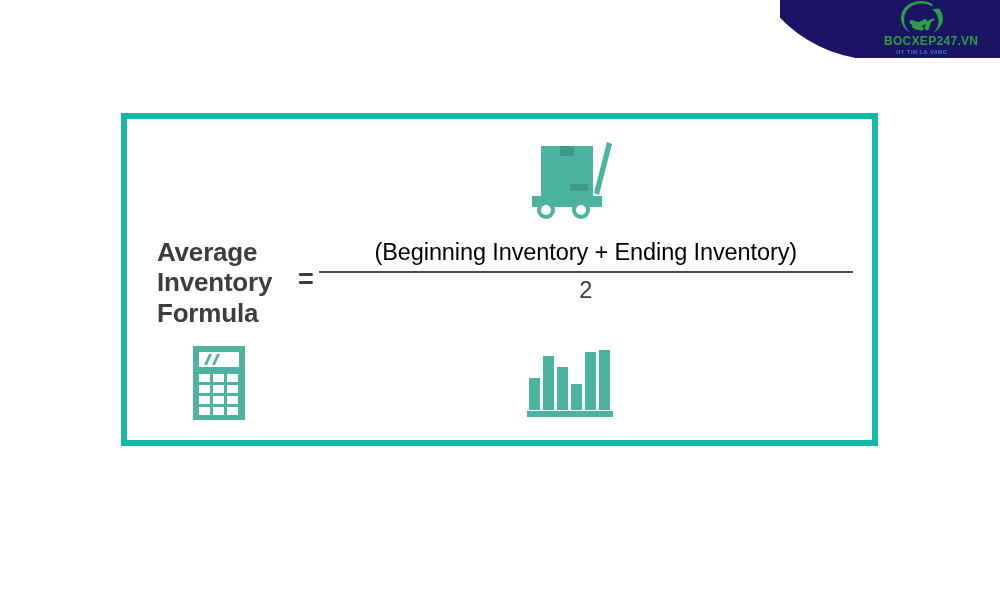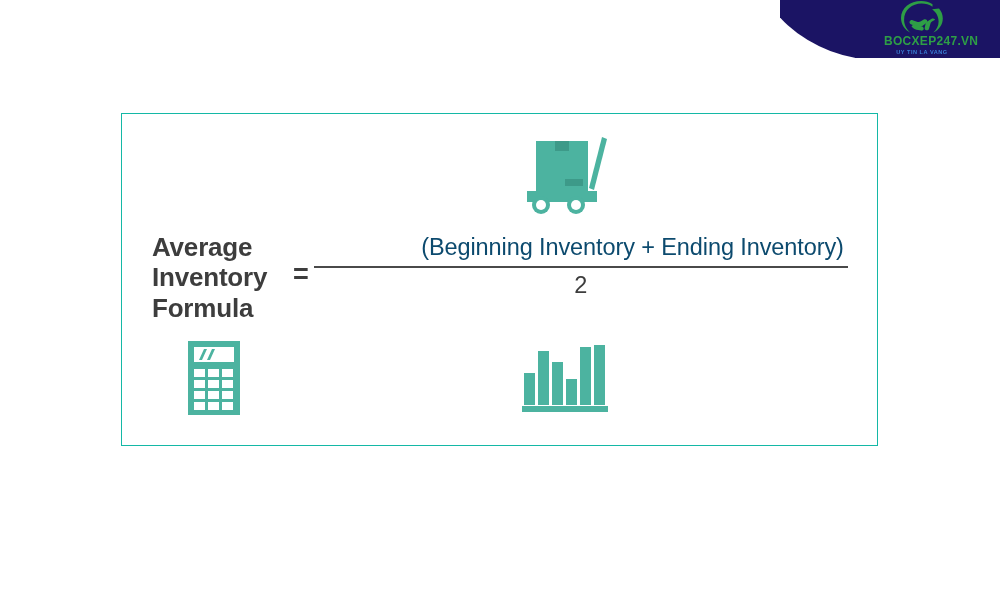--- a/index.html
+++ b/index.html
@@ -73,21 +73,21 @@
     white-space: nowrap;
   }
 
   
   .frame {
     position: absolute;
     left: 121px;
     top: 113px;
     width: 757px;
     height: 333px;
-    border: 1px solid #14b8a6;
+    border: 6px solid #14b8a6;
     background: #ffffff;
     box-sizing: border-box;
   }
 
   
   .formula-row {
     position: absolute;
     left: 30px;
     top: 112px;
     width: 740px;
@@ -110,22 +110,22 @@
     font-weight: bold;
     color: #3d3d3d;
     padding: 33px 5px 0 3px;
   }
   .fraction {
     padding-top: 8px;
     min-width: 534px;
   }
   .numerator {
     font-size: 23.5px;
-    color: #0c4a6e;
-    text-align: right;
+    color: #000000;
+    text-align: center;
     white-space: nowrap;
     padding: 0 4px 5px 4px;
     letter-spacing: -.1px;
   }
   .frac-bar {
     height: 2px;
     background: #4a4a4a;
     width: 100%;
   }
   .denominator {

